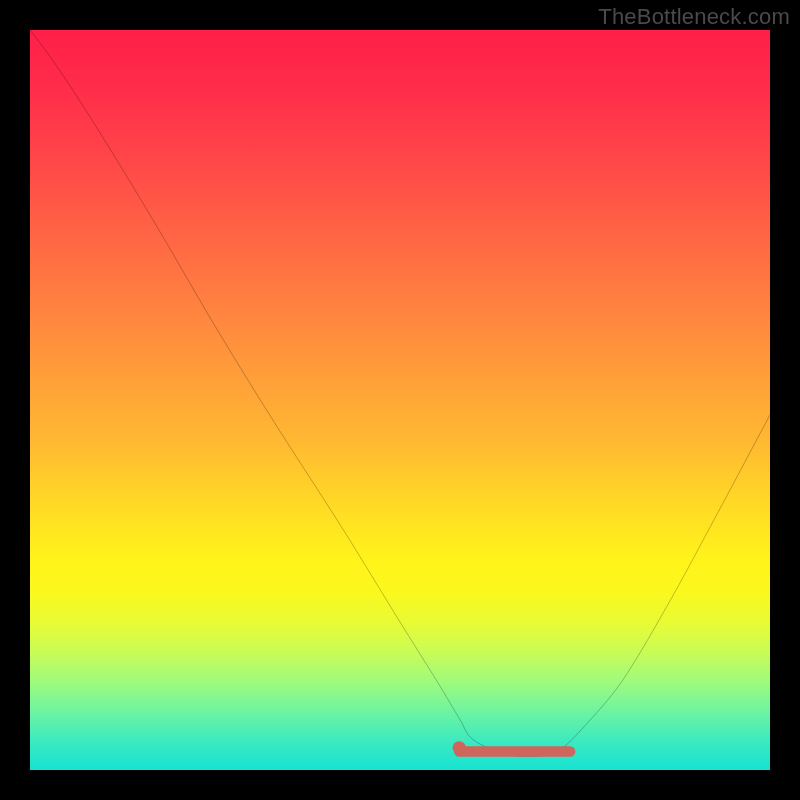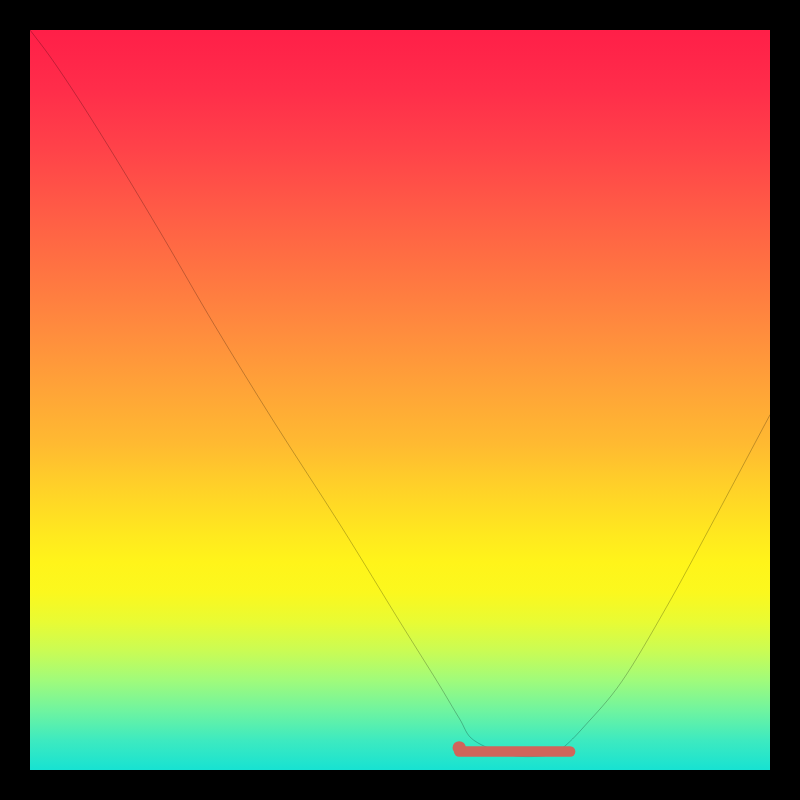--- a/index.html
+++ b/index.html
@@ -74,20 +74,21 @@
     left: 0; top: 0;
     width: 100%; height: 100%;
     z-index: 11;
   }
 </style>
 </head>
 <body>
 
 <div class="frame">
 
+  <div class="watermark">TheBottleneck.com</div>
 
   <div class="plot-area">
     <div class="gradient"></div>
 
     <svg class="curve-svg" viewBox="0 0 100 100" preserveAspectRatio="none">
       <path fill="none" stroke="#000000" stroke-width="0.25" vector-effect="non-scaling-stroke" stroke-linecap="round" stroke-linejoin="round" d="M 0 0 C 0.5 0.6666666666666666, 1.8333333333333333 2.333333333333333, 3 4 C 4.166666666666667 5.666666666666667, 5.500000000000001 7.666666666666666, 7.000000000000001 10 C 8.5 12.333333333333334, 10.166666666666666 15, 12 18 C 13.833333333333334 21, 15.833333333333334 24.333333333333332, 18 28 C 20.166666666666668 31.666666666666668, 22.5 35.833333333333336, 25 40 C 27.5 44.166666666666664, 30.166666666666668 48.5, 33 53 C 35.833333333333336 57.5, 39.166666666666664 62.5, 42 67 C 44.833333333333336 71.5, 47.83333333333333 76.5, 50 80 C 52.16666666666667 83.5, 53.66666666666667 85.83333333333333, 55.00000000000001 88 C 56.33333333333334 90.16666666666667, 57.16666666666666 91.66666666666667, 57.99999999999999 93 C 58.83333333333333 94.33333333333333, 58.83333333333333 95.16666666666667, 60 96 C 61.16666666666667 96.83333333333333, 63.333333333333336 97.66666666666667, 65 98 C 66.66666666666667 98.33333333333333, 68.83333333333333 98.16666666666667, 70 98 C 71.16666666666667 97.83333333333333, 71.16666666666667 97.66666666666667, 72 97 C 72.83333333333333 96.33333333333333, 73.66666666666667 95.5, 75 94 C 76.33333333333333 92.5, 78.16666666666667 90.66666666666667, 80 88 C 81.83333333333333 85.33333333333333, 84 81.5, 86 78 C 88 74.5, 89.66666666666667 71.33333333333333, 92 67 C 94.33333333333333 62.666666666666664, 98.66666666666667 54.5, 100 52"></path>
     </svg>
 
     <svg class="marker-svg" viewBox="0 0 100 100" preserveAspectRatio="none">
       <path fill="none" stroke="#d0655b" stroke-width="1.4" stroke-linecap="round" d="M 57.99999999999999 97.5 L 73 97.5"></path>

